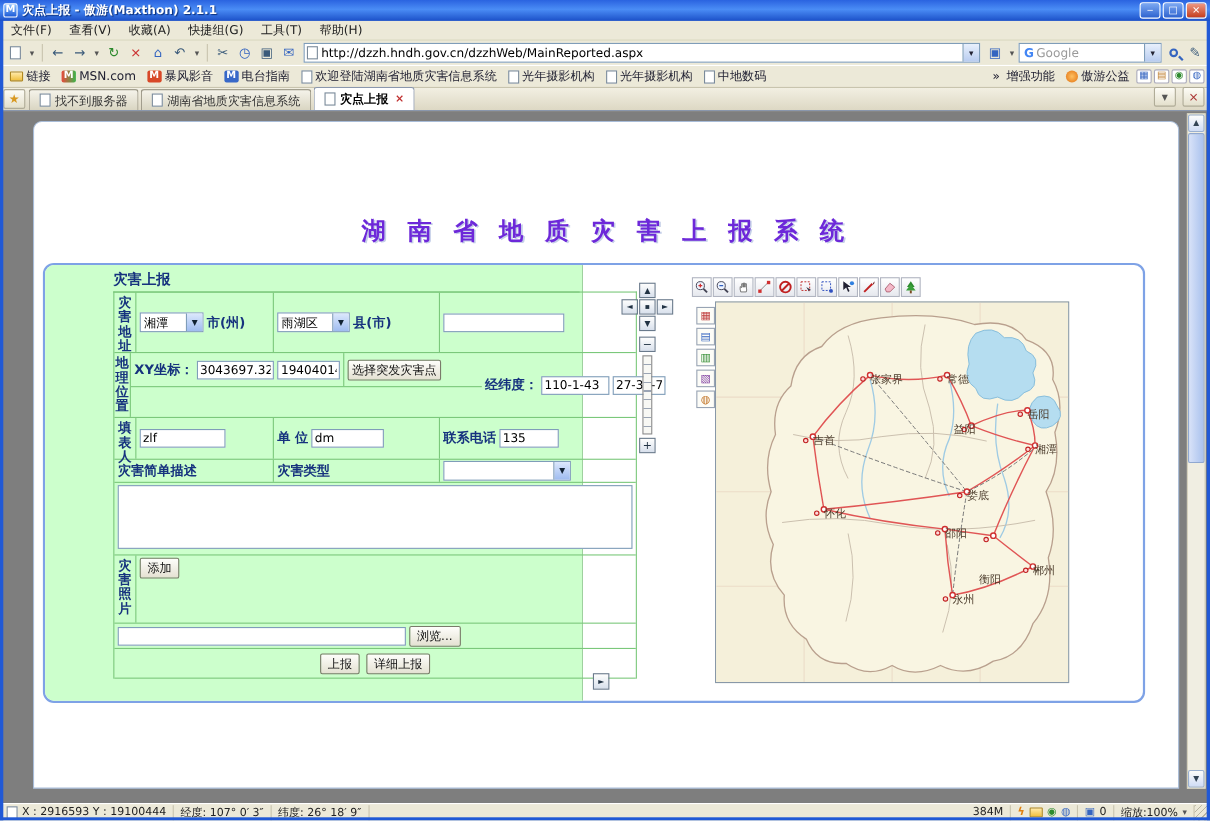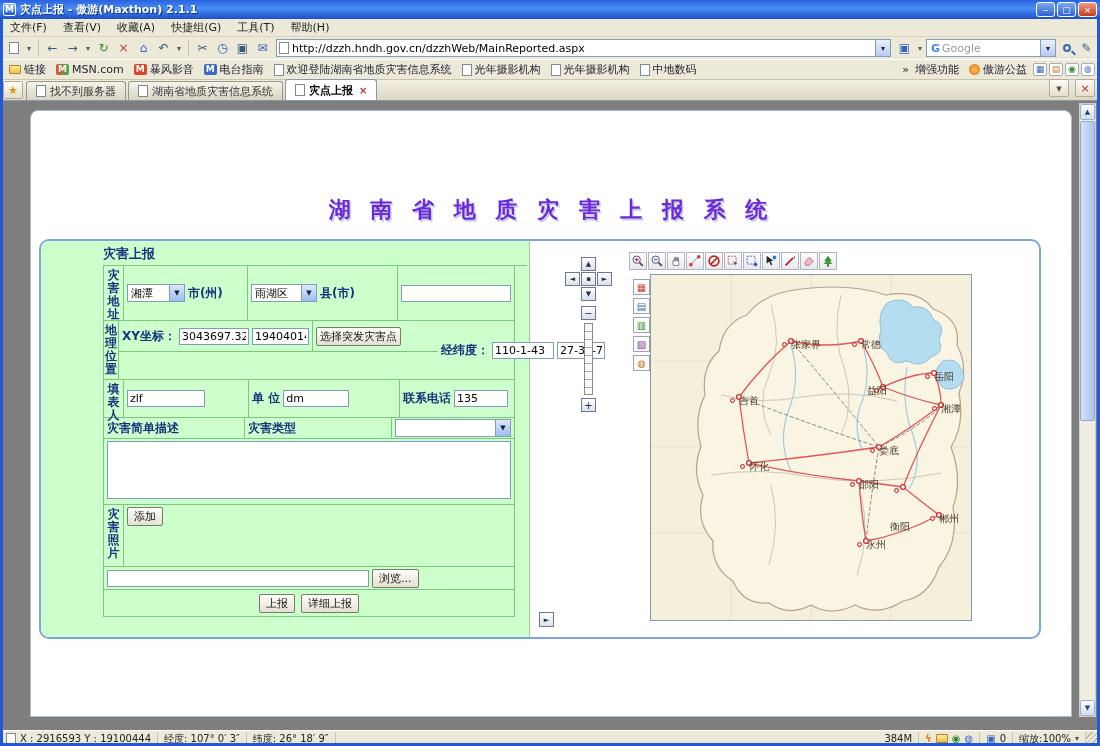--- a/index.html
+++ b/index.html
@@ -65,21 +65,21 @@
 .scr-arrow.bottom {position:absolute;bottom:0;left:0;}
 #vthumb {position:absolute;left:0;top:17px;width:15px;height:300px;background:linear-gradient(90deg,#d8e2f8,#aac2ee);border:1px solid #90a8d0;border-radius:2px;}
 
 #pagetitle {position:absolute;left:0;top:84px;width:100%;text-align:center;font-size:22px;font-weight:bold;color:#6d28d9;letter-spacing:6px;text-shadow:1.5px 1.5px 0 #c5cfe8;}
 
 #mainpanel {position:absolute;left:8px;top:128px;width:1002px;height:400px;border:2px solid #7ea2e6;border-radius:10px;background:#fff;}
 
 
 #reportform {position:absolute;left:0;top:0;width:489px;height:396px;background:#ccffcc;border-radius:8px 0 0 8px;border-right:1px solid #9fd09f;}
 #formheader {position:absolute;left:62px;top:4px;width:424px;font-size:13px;font-weight:bold;color:#16337e;border-bottom:1px solid #7bc87b;padding-bottom:2px;}
-#ftable {position:absolute;left:62px;top:24px;width:412px;border:1px solid #7bc87b;border-bottom:none;font-size:12px;color:#16337e;}
+#ftable {position:absolute;left:62px;top:24px;width:476px;border:1px solid #7bc87b;border-bottom:none;font-size:12px;color:#16337e;}
 .frow {display:flex;border-bottom:1px solid #7bc87b;align-items:stretch;}
 .fcell {display:flex;align-items:center;padding:2px 3px;gap:3px;}
 .bR {border-right:1px solid #7bc87b;}
 .lab {width:20px;padding:3px 1px;font-weight:bold;text-align:center;word-break:break-all;line-height:13px;font-size:12px;}
 .c1 {width:125px;} .c2 {width:151px;} .c3 {flex:1;}
 .blab {font-weight:bold;white-space:nowrap;}
 .tinput {height:17px;border:1px solid #7f9db9;background:#fff;font-size:11px;font-family:inherit;padding:0 2px;color:#000;}
 .sel {height:18px;border:1px solid #7f9db9;background:#fff;display:flex;align-items:center;font-size:11px;color:#000;}
 .sel .sval {flex:1;padding:0 3px;white-space:nowrap;}
 .sel .sarr {width:15px;align-self:stretch;background:linear-gradient(#dce8fc,#9fbcf0);border-left:1px solid #7f9db9;font-size:7px;display:flex;align-items:center;justify-content:center;color:#123;}

